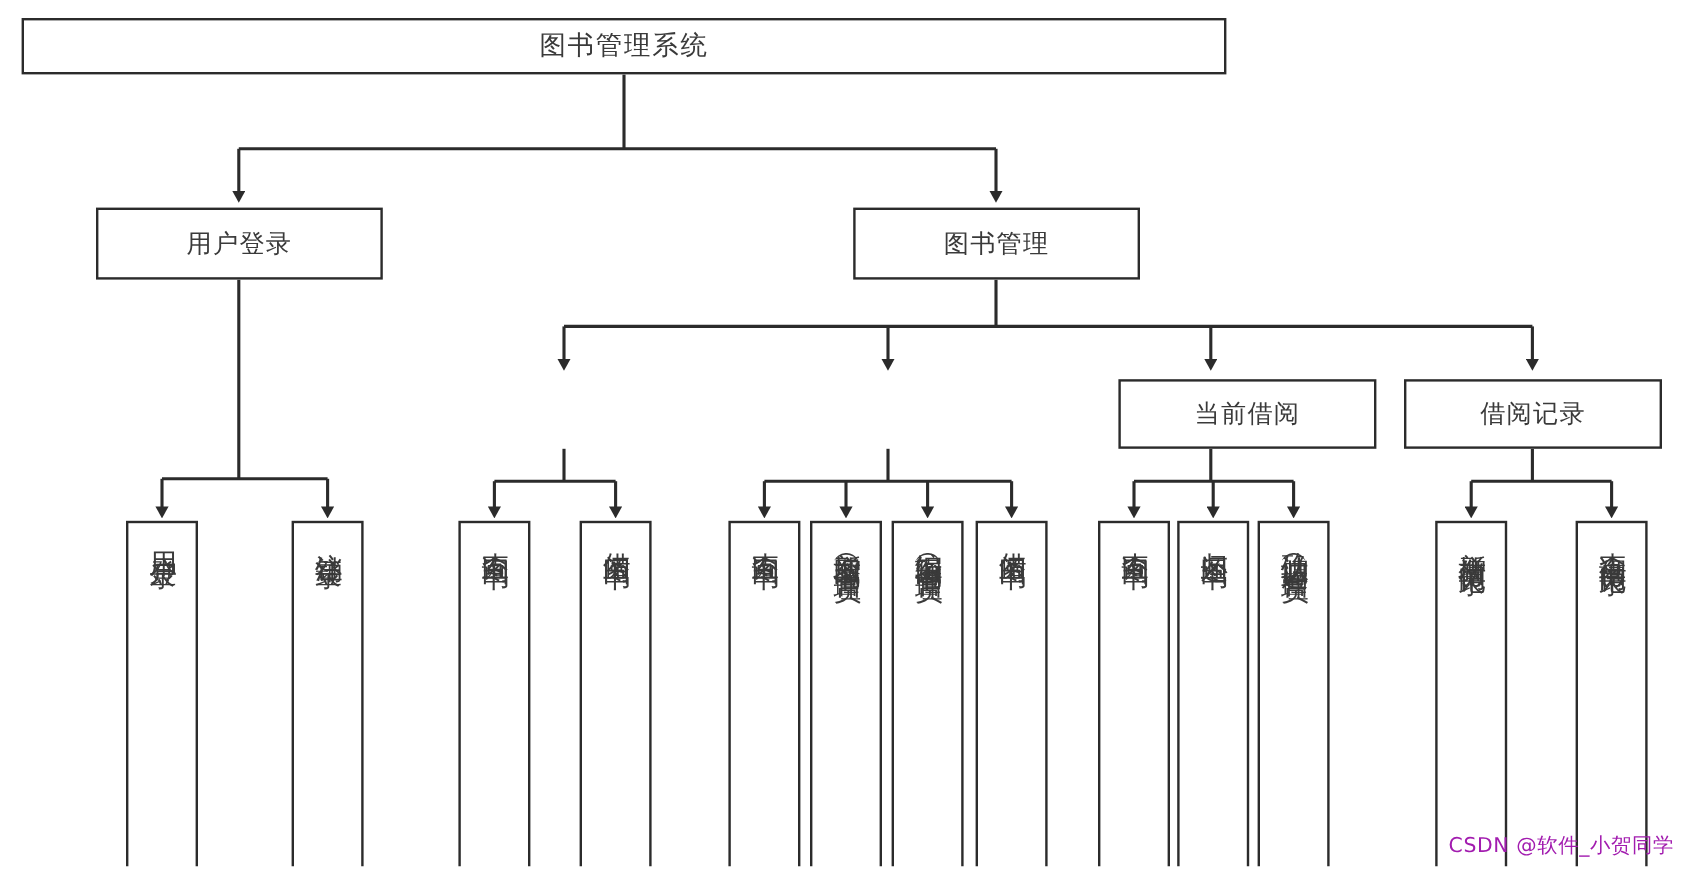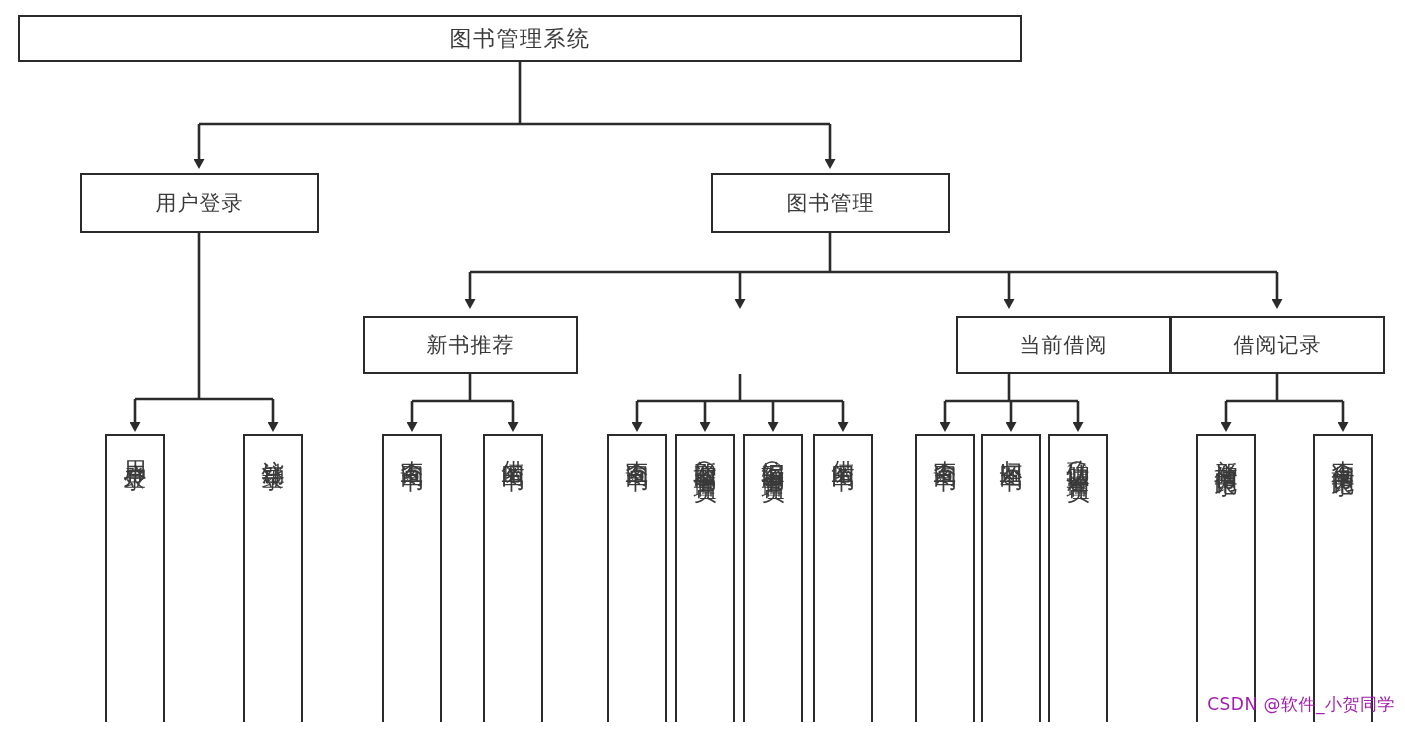--- a/index.html
+++ b/index.html
@@ -135,24 +135,21 @@
     <span class="lbl">图书管理系统</span>
   </div>
 
   <div class="node horiz" style="left:80px; top:173px; width:239px; height:60px;">
     <span class="lbl">用户登录</span>
   </div>
   <div class="node horiz" style="left:711px; top:173px; width:239px; height:60px;">
     <span class="lbl">图书管理</span>
   </div>
 
-  <div class="node horiz" style="left:363px; top:316px; width:215px; height:58px;">
-    <span class="lbl">新书推荐</span>
-  </div>
-  <div class="node horiz" style="left:956px; top:316px; width:215px; height:58px;align-items:center;">
+  <div class="node horiz" style="left:932px; top:316px; width:215px; height:58px;align-items:center;">
     <span class="lbl">当前借阅</span>
   </div>
   <div class="node horiz" style="left:1170px; top:316px; width:215px; height:58px;">
     <span class="lbl">借阅记录</span>
   </div>
 
   <div class="node vert" style="left:105px; top:434px; width:60px; height:301px;">
     <span class="lbl">用户登录</span>
   </div>
   <div class="node vert" style="left:243px; top:434px; width:60px; height:301px;">

